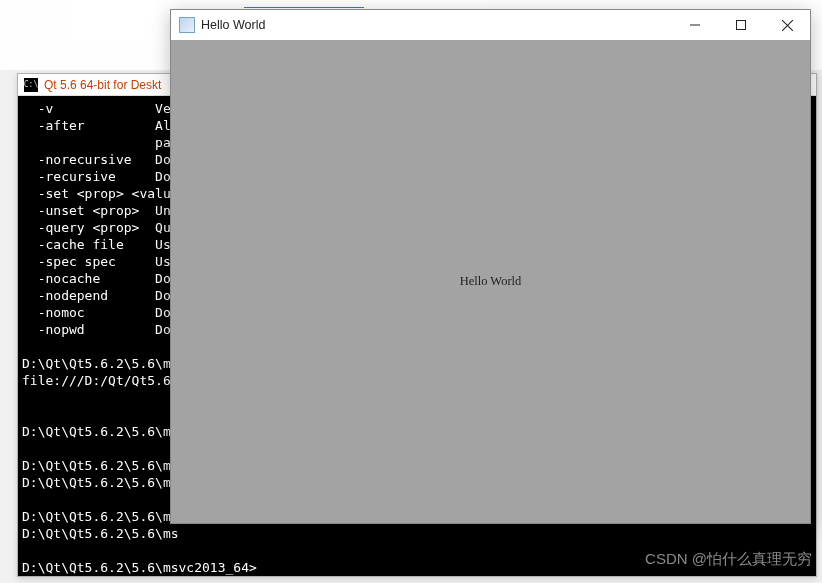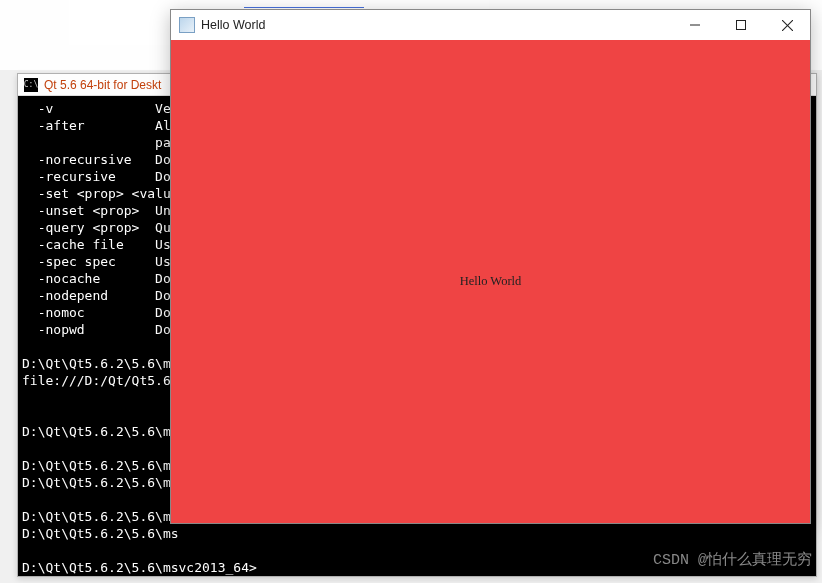--- a/index.html
+++ b/index.html
@@ -74,21 +74,21 @@
       white-space: pre;
       overflow: hidden;
     }
     
     .app-window {
       position: absolute;
       left: 170px;
       top: 9px;
       width: 641px;
       height: 515px;
-      background: #ef4444;
+      background: #a3a3a3;
       border: 1px solid #888;
       box-shadow: 0 4px 18px rgba(0,0,0,0.25);
     }
     .app-titlebar {
       height: 30px;
       display: flex;
       align-items: center;
       background: #fff;
     }
     .app-icon {
@@ -123,21 +123,21 @@
       font-family: "SimSun","NSimSun",serif;
       font-size: 12.5px;
       color: #222;
     }
     .watermark {
       position: absolute;
       right: 10px;
       bottom: 14px;
       font-size: 15px;
       color: rgba(160,160,160,0.85);
-      font-family: Liberation Mono, monospace;
+      font-family: Liberation Sans, sans-serif;
       pointer-events: none;
     }
   </style>
 </head>
 <body>
 
 <div class="bg-top">
   <div class="inner-box"></div>
   <a class="bg-link">——————————</a>
 </div>

